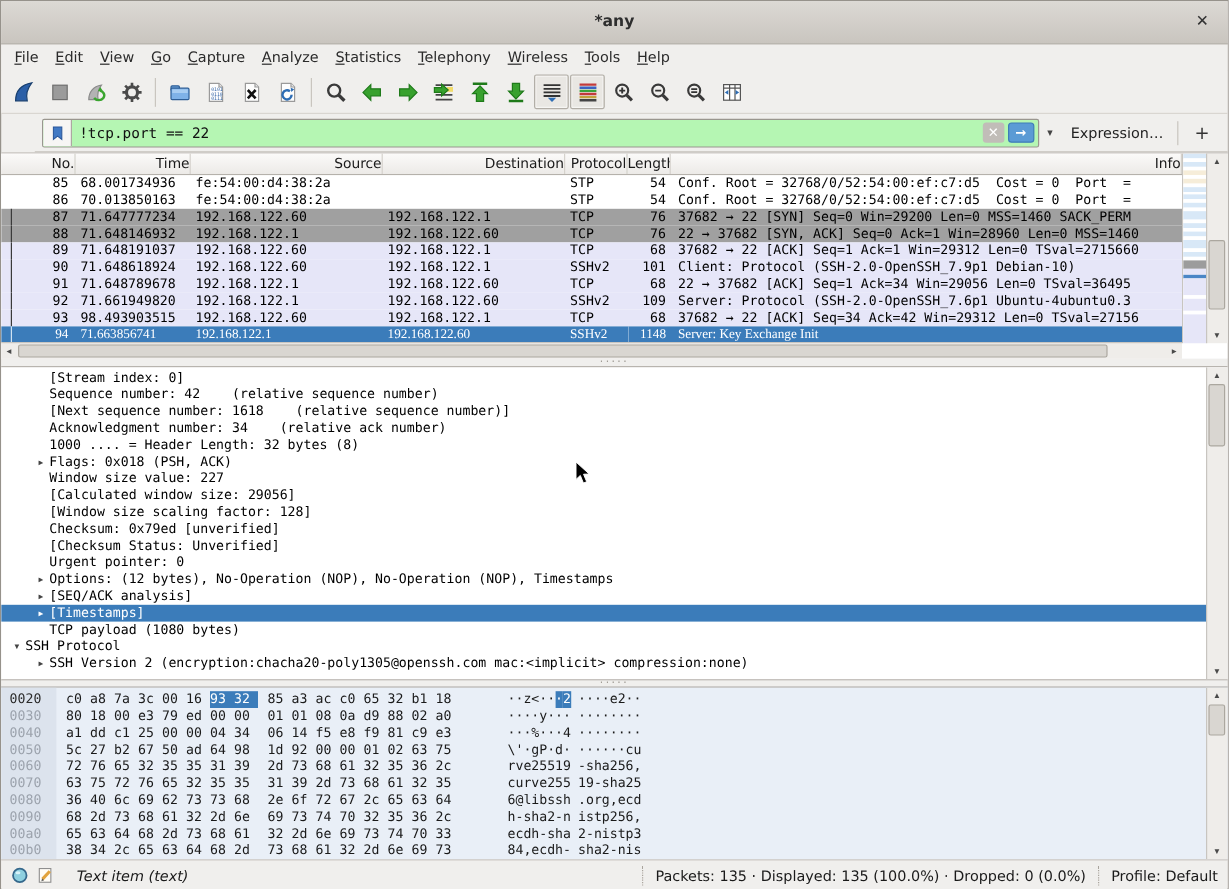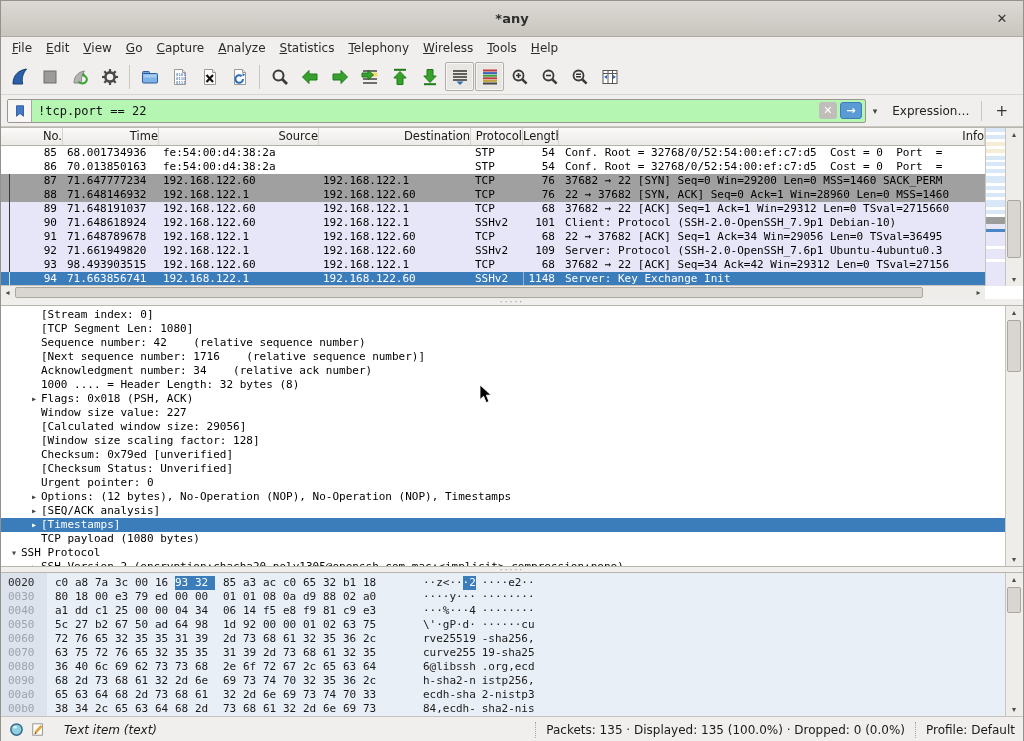--- a/index.html
+++ b/index.html
@@ -17,41 +17,41 @@
   .menu-item { font-size:12px; color:#2B2B2B; padding:2px 7px; }
   .menu-item .mn { text-decoration:underline; }
 
   
   .toolbar { height:36px; flex:0 0 36px; display:flex; align-items:center; padding-left:4px; gap:1px; background:#F0EFED; border-bottom:1px solid #D9D6D1; }
   .tbtn { width:29px; height:29px; display:flex; align-items:center; justify-content:center; border:1px solid transparent; border-radius:2px; }
   .tbtn.active { border:1px solid #B2AEA7; background:#E9E7E3; box-shadow:inset 0 0 0 1px #F6F5F3; }
   .tsep { width:1px; height:24px; background:#C9C5BF; margin:0 4px; flex:0 0 1px; }
 
   
-  .filterbar { height:32px; flex:0 0 32px; display:flex; align-items:center; padding:0 6px; gap:4px; background:#F0EFED; border-bottom:1px solid #C9C5BF; }
+  .filterbar { height:32px; flex:0 0 32px; display:flex; align-items:center; padding:0 6px; gap:4px; background:#F0EFED; border-bottom:1px solid #C9C5BF;margin-left:28px; }
   .filter-field { flex:1; height:24px; border:1px solid #9A968F; border-radius:2px; background:#B5F6B3; display:flex; align-items:center; overflow:hidden; }
   .fbookmark { width:24px; height:22px; background:#F7F6F4; border-right:1px solid #ACA8A1; display:flex; align-items:center; justify-content:center; flex:0 0 24px; }
   .ftext { flex:1; font-family:"DejaVu Sans Mono","Liberation Mono",monospace; font-size:12px; color:#111; padding-left:6px; white-space:pre; }
   .fclear { width:18px; height:17px; background:#C1BDB8; border-radius:3px; color:#fff; font-size:11px; font-weight:bold; text-align:center; line-height:17px; margin-right:3px; flex:0 0 18px; }
   .fapply { width:22px; height:17px; background:#5B9BD5; border:1px solid #3E7CB8; border-radius:3px; color:#fff; font-size:11px; font-weight:bold; text-align:center; line-height:15px; margin-right:3px; flex:0 0 22px; }
   .fcaret { font-size:9px; color:#444; padding:0 3px; }
   .fexpr { font-size:12px; color:#222; padding:0 8px; }
   .fsep { width:1px; height:20px; background:#C9C5BF; }
   .fadd { font-size:15px; color:#333; padding:0 9px; }
 
   
   .plist { flex:0 0 172px; height:172px; display:flex; background:#fff; border-top:1px solid #B8B4AE; }
   .pl-main { width:986px; display:flex; flex-direction:column; }
   .pl-header { height:18px; flex:0 0 18px; display:flex; background:linear-gradient(#FBFAF9,#ECEAE7); border-bottom:1px solid #B5B1AB; font-size:11.5px; color:#1A1A1A; }
   .pl-header .hcell { border-right:1px solid #D5D2CC; padding-left:0; line-height:17px; overflow:hidden; white-space:nowrap;text-align:right; }
   .pl-rows { flex:1; overflow:hidden; font-family:"DejaVu Sans Mono","Liberation Mono",monospace; font-size:11px; }
   .pl-row { display:flex; height:14px; line-height:14px; position:relative; color:#000; background:#fff; }
   .pl-row.r-gray { background:#A0A0A0; }
   .pl-row.r-tcp  { background:#E6E6F8; }
-  .pl-row.r-sel  { background:#3B7CBA; color:#fff; }
+  .pl-row.r-sel  { background:#3B7CBA; color:#fff;font-family:Liberation Serif, serif; }
   .pl-row.br::before { content:""; position:absolute; left:8px; top:0; bottom:0; border-left:1px solid #3A3A3A; }
   .pl-row.r-sel.br::before { border-color:#CFE2F2; }
   .cell { overflow:hidden; white-space:pre; flex:0 0 auto; }
   .c-no   { width:62px; text-align:right; padding-right:6px; }
   .c-time { width:96px; padding-left:4px; }
   .c-src  { width:160px; padding-left:4px; }
   .c-dst  { width:152px; padding-left:4px; }
   .c-proto{ width:52px; padding-left:4px; }
   .c-len  { width:36px; text-align:right; padding-right:4px; }
   .r-sel .c-len { box-shadow:inset 1px 0 0 rgba(255,255,255,.45); }
@@ -465,23 +465,22 @@
     </div>
   </div>
 
   <div class="splitter">
       <span class="dots">·····</span>
     </div>
 
   <div class="details">
     <div class="dt-rows">
         <div class="dt-row"><span class="arr"></span><span class="dt-text">[Stream index: 0]</span></div>
-        <div class="dt-row"><span class="arr"></span><span class="dt-text">[TCP Segment Len: 1080]</span></div>
         <div class="dt-row"><span class="arr"></span><span class="dt-text">Sequence number: 42    (relative sequence number)</span></div>
-        <div class="dt-row"><span class="arr"></span><span class="dt-text">[Next sequence number: 1716    (relative sequence number)]</span></div>
+        <div class="dt-row"><span class="arr"></span><span class="dt-text">[Next sequence number: 1618    (relative sequence number)]</span></div>
         <div class="dt-row"><span class="arr"></span><span class="dt-text">Acknowledgment number: 34    (relative ack number)</span></div>
         <div class="dt-row"><span class="arr"></span><span class="dt-text">1000 .... = Header Length: 32 bytes (8)</span></div>
         <div class="dt-row"><span class="arr">▸</span><span class="dt-text">Flags: 0x018 (PSH, ACK)</span></div>
         <div class="dt-row"><span class="arr"></span><span class="dt-text">Window size value: 227</span></div>
         <div class="dt-row"><span class="arr"></span><span class="dt-text">[Calculated window size: 29056]</span></div>
         <div class="dt-row"><span class="arr"></span><span class="dt-text">[Window size scaling factor: 128]</span></div>
         <div class="dt-row"><span class="arr"></span><span class="dt-text">Checksum: 0x79ed [unverified]</span></div>
         <div class="dt-row"><span class="arr"></span><span class="dt-text">[Checksum Status: Unverified]</span></div>
         <div class="dt-row"><span class="arr"></span><span class="dt-text">Urgent pointer: 0</span></div>
         <div class="dt-row"><span class="arr">▸</span><span class="dt-text">Options: (12 bytes), No-Operation (NOP), No-Operation (NOP), Timestamps</span></div>

